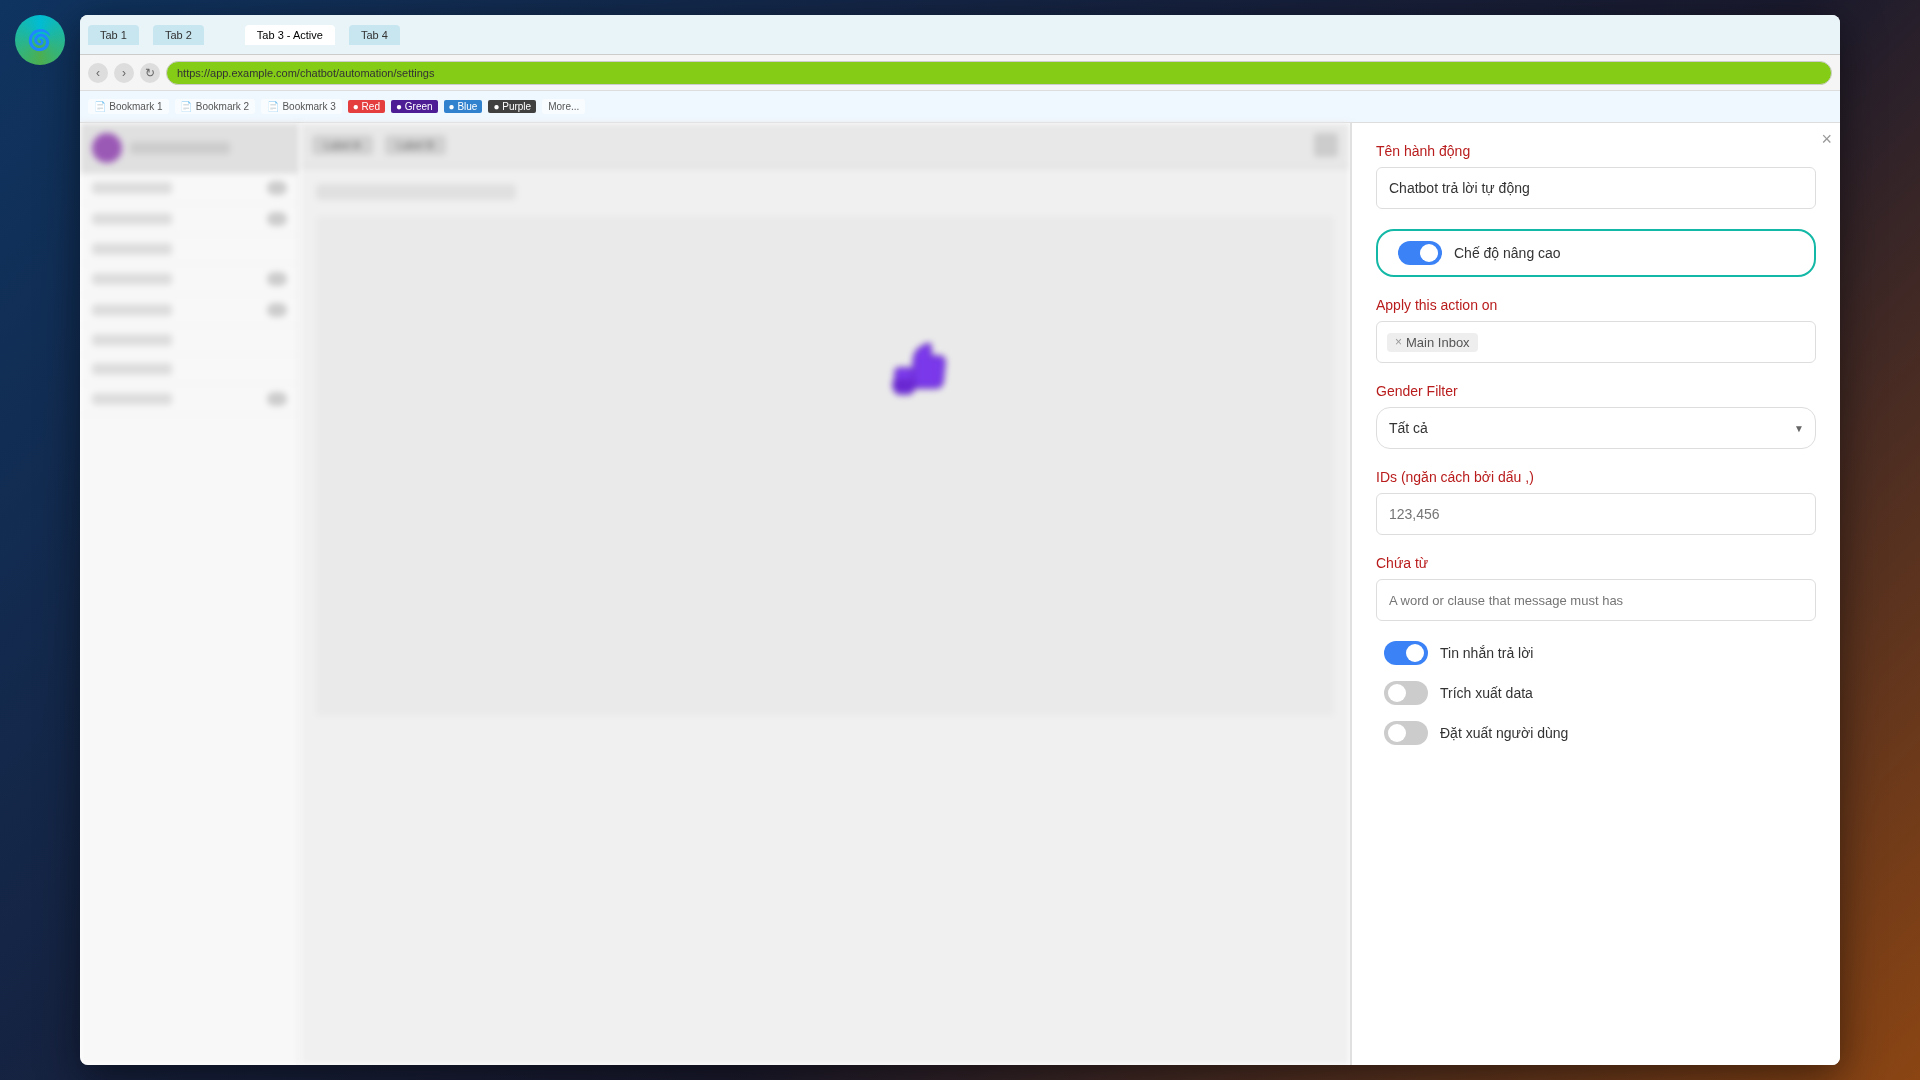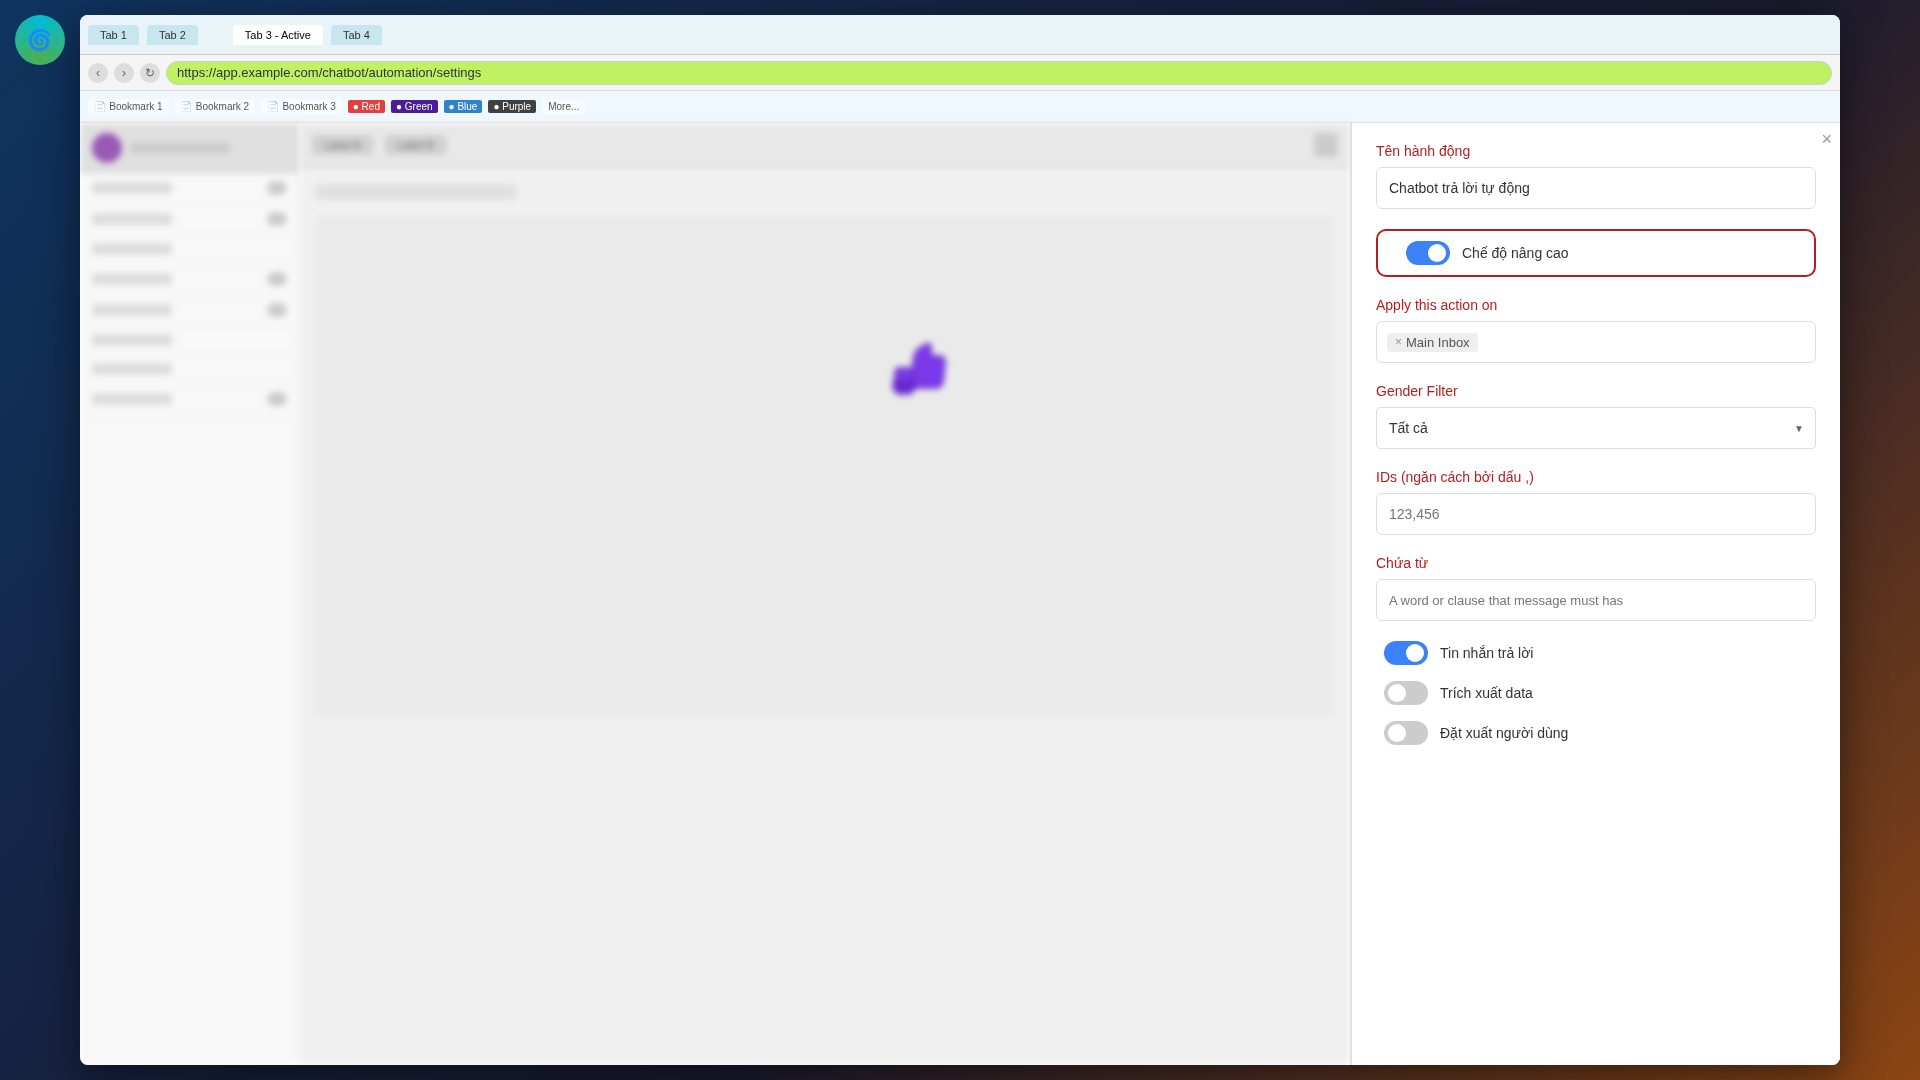--- a/index.html
+++ b/index.html
@@ -40,21 +40,21 @@
       background: #e8f4f8;
       border-bottom: 1px solid #ccc;
       display: flex;
       align-items: center;
       padding: 0 8px;
       gap: 4px;
     }
 
     .browser-tabs {
       display: flex;
-      gap: 8px;
+      gap: 14px;
       flex: 1;
     }
 
     .browser-tab {
       background: #c8e6f0;
       border-radius: 4px 4px 0 0;
       padding: 4px 12px;
       font-size: 11px;
       color: #333;
       white-space: nowrap;
@@ -95,23 +95,23 @@
     .browser-btn.back { background: #ddd; color: #666; }
     .browser-btn.forward { background: #ddd; color: #666; }
     .browser-btn.refresh { background: #ddd; color: #666; }
 
     .address-input {
       flex: 1;
       height: 24px;
       border: 1px solid #ccc;
       border-radius: 12px;
       padding: 0 10px;
-      font-size: 13px;
+      font-size: 11px;
       color: #333;
-      background: #bef264;
+      background: #84cc16;
     }
 
     
     .bookmarks-bar {
       height: 32px;
       background: #f0f8ff;
       border-bottom: 1px solid #ddd;
       display: flex;
       align-items: center;
       padding: 0 8px;
@@ -289,23 +289,23 @@
       color: #333;
       background: #fff;
       outline: none;
     }
 
     
     .advanced-mode-row {
       display: flex;
       align-items: center;
       gap: 12px;
-      border: 2px solid #b91c1c;
-      border-radius: 10px;
-      padding: 10px 28px;
+      border: 2px solid #14b8a6;
+      border-radius: 18px;
+      padding: 10px 20px;
       margin-bottom: 20px;
     }
 
     
     .toggle-switch {
       position: relative;
       width: 44px;
       height: 24px;
       flex-shrink: 0;
     }
@@ -378,21 +378,21 @@
       cursor: pointer;
       color: #999;
       font-size: 12px;
     }
 
     
     .form-select {
       width: 100%;
       height: 42px;
       border: 1px solid #ddd;
-      border-radius: 4px;
+      border-radius: 14px;
       padding: 0 12px;
       font-size: 14px;
       color: #333;
       background: #fff;
       appearance: none;
       cursor: pointer;
     }
 
     .select-wrapper {
       position: relative;

